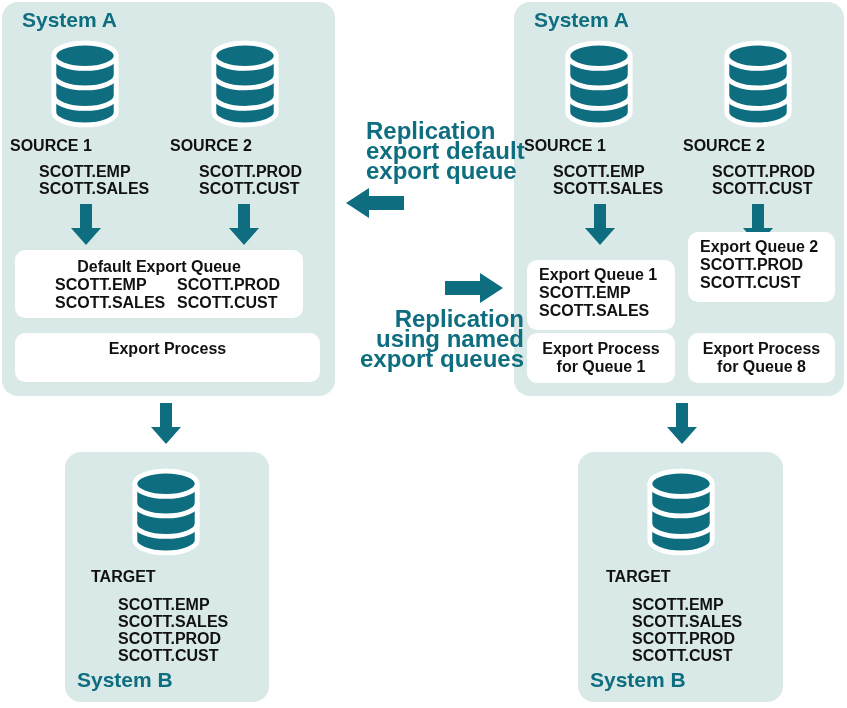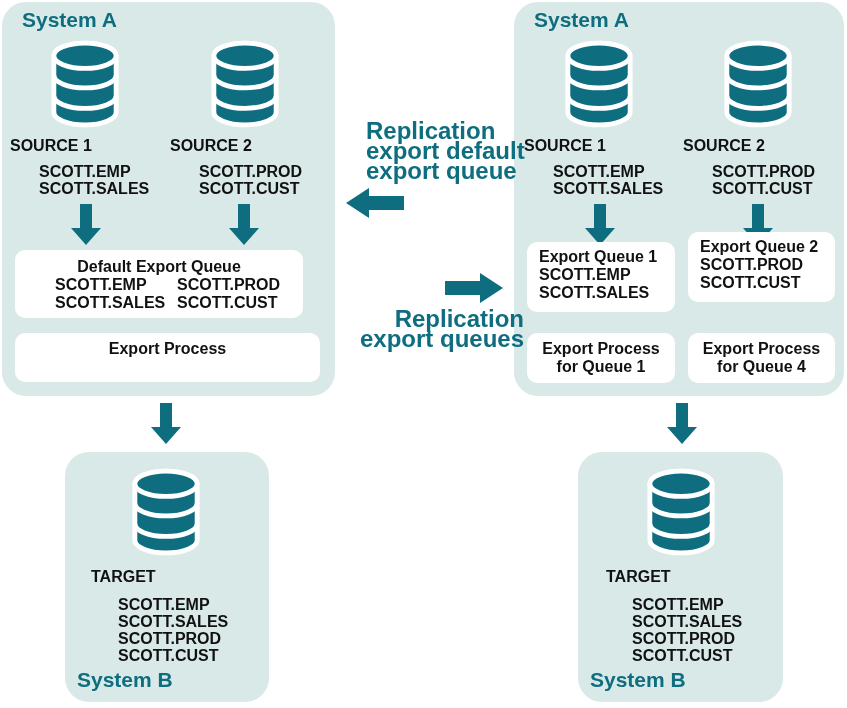--- a/index.html
+++ b/index.html
@@ -5,21 +5,21 @@
   :root{
     --teal:#0e6e80;
     --panel:#d8e9e7;
     --black:#111111;
   }
   *{margin:0;padding:0;box-sizing:border-box;}
   html,body{background:#ffffff;}
   body{font-family:"Liberation Sans",sans-serif;font-weight:bold;}
   #canvas{position:relative;width:847px;height:708px;background:#ffffff;overflow:hidden;}
 
-  .panel{position:absolute;background:var(--panel);border-radius:24px;}
+  .panel{position:absolute;background:var(--panel);border-radius:16px;}
   .panel > *{position:absolute;}
 
   .sys-title{font-size:21px;color:var(--teal);white-space:nowrap;}
 
   .db{width:74px;height:90px;display:block;}
 
   .src-name{font-size:16px;color:var(--black);width:150px;text-align:left;white-space:nowrap;}
   .tbl{font-size:16px;line-height:17px;color:var(--black);white-space:nowrap;}
 
   .arr{position:absolute;fill:var(--teal);display:block;}
@@ -118,55 +118,56 @@
       <div>SCOTT.PROD</div>
       <div>SCOTT.CUST</div>
     </div>
     <svg class="arr arr-d" style="left:71px;top:202px;">
         <use href="#arrow-down"></use>
       </svg>
     <svg class="arr arr-d" style="left:229px;top:202px;">
         <use href="#arrow-down"></use>
       </svg>
 
-    <div class="wbox qbox" style="left:13px;top:240px;width:148px;height:70px;">
+    <div class="wbox qbox" style="left:13px;top:258px;width:148px;height:70px;">
       <div>Export Queue 1</div>
       <div>SCOTT.EMP</div>
       <div>SCOTT.SALES</div>
     </div>
     <div class="wbox qbox" style="left:174px;top:230px;width:147px;height:70px;">
       <div>Export Queue 2</div>
       <div>SCOTT.PROD</div>
       <div>SCOTT.CUST</div>
     </div>
 
     <div class="wbox pbox" style="left:13px;top:331px;width:148px;height:50px;">
       <div>Export Process</div>
       <div>for Queue 1</div>
     </div>
     <div class="wbox pbox" style="left:174px;top:331px;width:147px;height:50px;">
       <div>Export Process</div>
-      <div>for Queue 4</div>
+      <div>for Queue 8</div>
     </div>
   </section>
 
   <div class="mid-label" style="left:345px;top:121px;">
     <div>Replication</div>
     <div>export default</div>
     <div>export queue</div>
   </div>
   <svg class="arr arr-h" style="left:346px;top:188px;" viewBox="0 0 58 30">
     <polygon points="58,8 23,8 23,0 0,15 23,30 23,22 58,22"></polygon>
   </svg>
 
   <svg class="arr arr-h" style="left:445px;top:273px;" viewBox="0 0 58 30">
     <polygon points="0,8 35,8 35,0 58,15 35,30 35,22 0,22"></polygon>
   </svg>
   <div class="mid-label mid-right" style="left:335px;top:309px;width:168px;">
     <div>Replication</div>
+    <div>using named</div>
     <div>export queues</div>
   </div>
 
   <svg class="arr arr-d" style="left:151px;top:403px;">
       <use href="#arrow-down"></use>
     </svg>
   <svg class="arr arr-d" style="left:667px;top:403px;">
       <use href="#arrow-down"></use>
     </svg>
 

